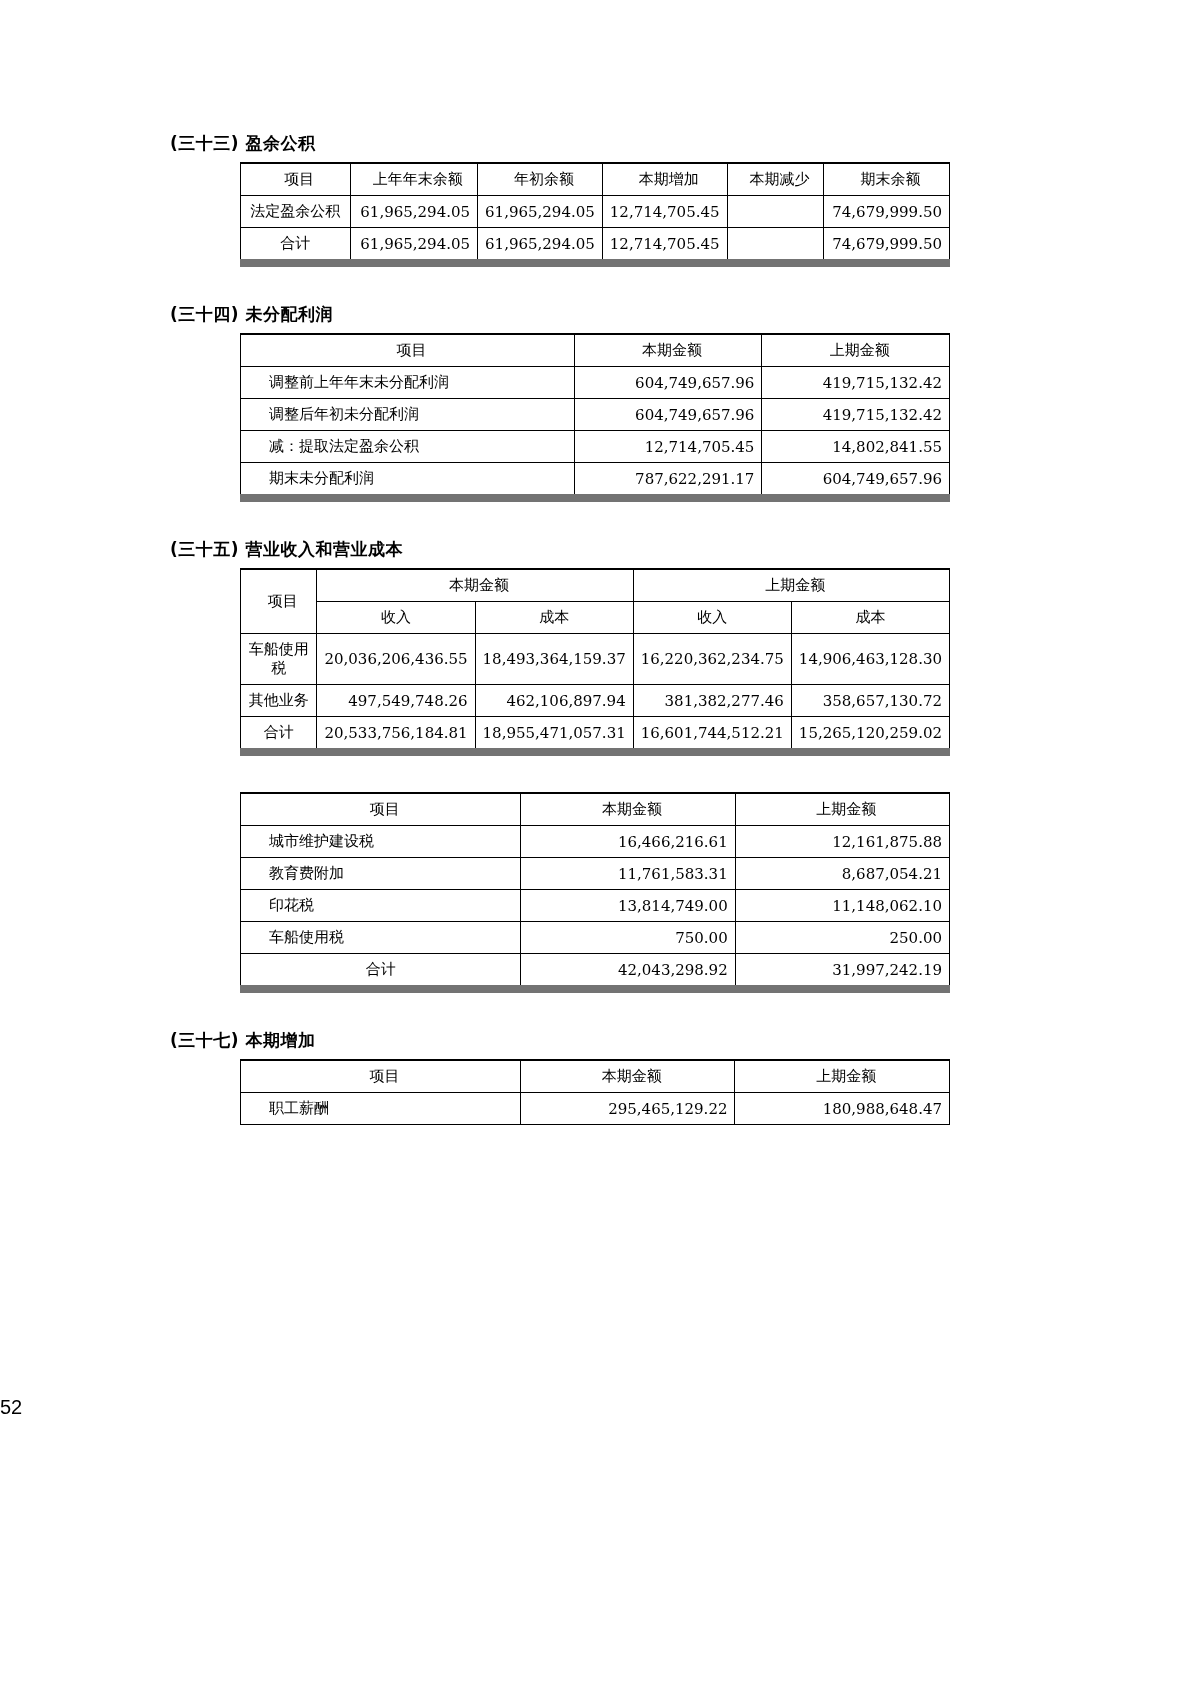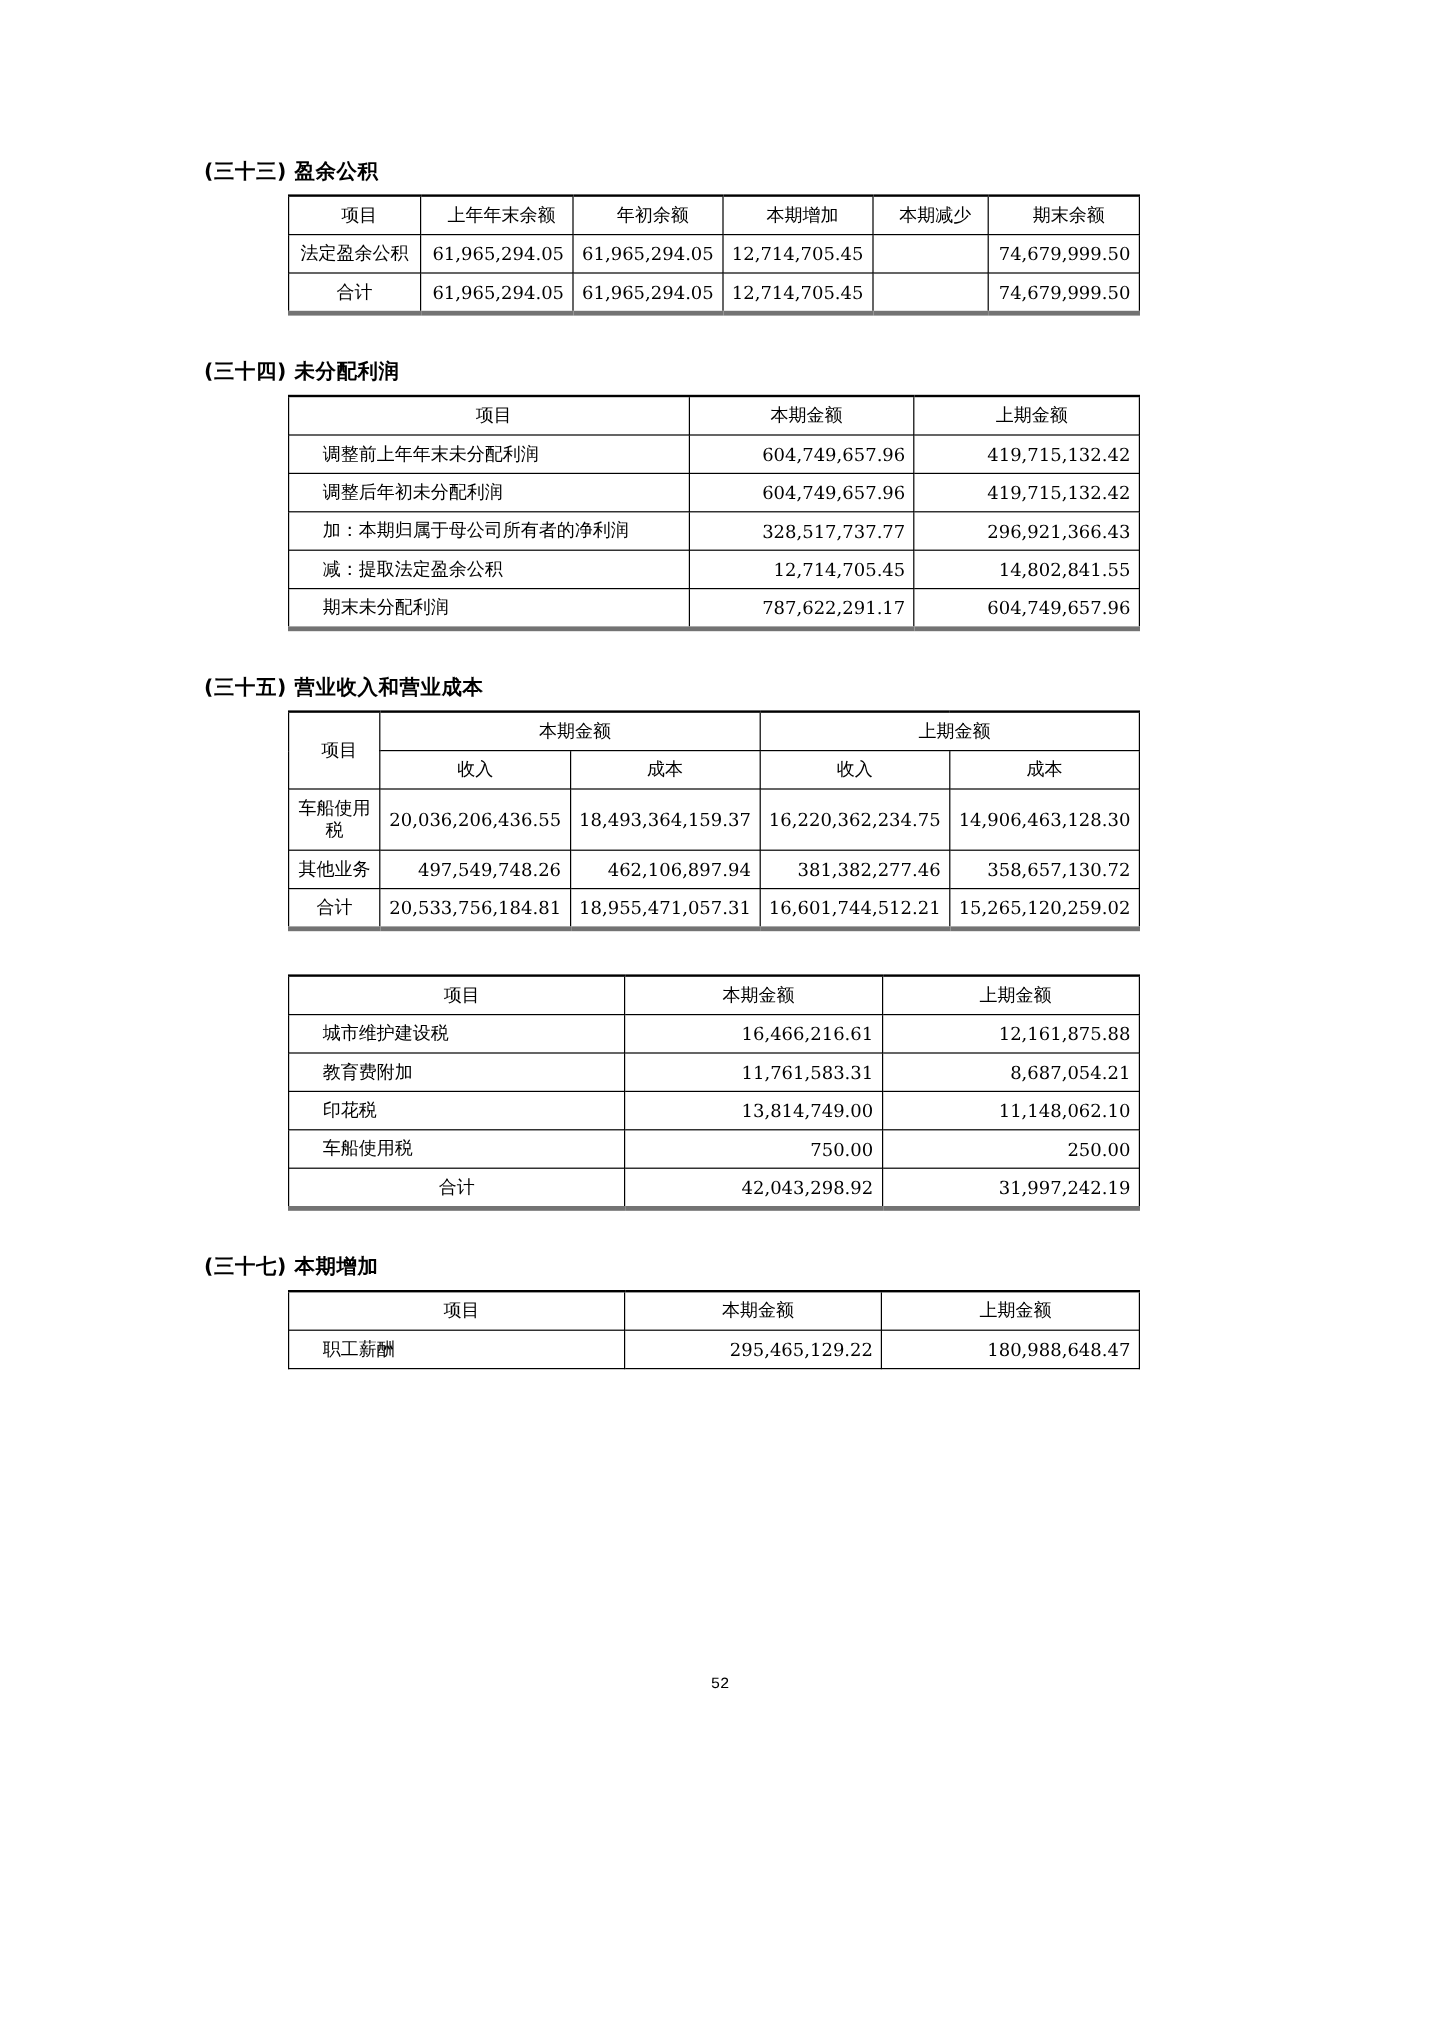--- a/index.html
+++ b/index.html
@@ -47,21 +47,21 @@
     border: 1px solid #000000;
     padding: 6px 7px;
     vertical-align: middle;
     font-weight: normal;
   }
   table.fin .thick-top td, table.fin .thick-top th {
     border-top: 2px solid #000000;
     padding-left: 15px;
   }
   table.fin .thick-bottom td, table.fin .thick-bottom th {
-    border-bottom: 4px solid #737373;
+    border-bottom: 8px solid #737373;
   }
   .c { text-align: center; }
   .r { text-align: right; }
   .l { text-align: left; }
   .num { font-family: "DejaVu Serif", "Liberation Serif", serif; }
   .indent { padding-left: 28px !important; }
 
   
   #sec33-wrap { margin-left: 70px; }
   #sec33 { width: 710px; }
@@ -77,23 +77,23 @@
   .gap-33 { height: 36px; }
   .gap-34 { height: 36px; }
   .gap-35 { height: 36px; }
   .gap-36 { height: 36px; }
 
   .page-number {
     position: absolute;
     left: 0;
     right: 0;
     top: 1396px;
-    text-align: center;
-    font-size: 13px;
-    font-family: Liberation Mono, monospace;
+    text-align: left;
+    font-size: 20px;
+    font-family: Liberation Sans, sans-serif;
   }
 </style>
 </head>
 <body>
 
 <div class="page">
   <div class="content">
 
     <div class="section">
       <div class="sec-title">(三十三) 盈余公积</div>
@@ -158,25 +158,20 @@
             <td class="l indent">调整前上年年末未分配利润</td>
             <td class="r num">604,749,657.96</td>
             <td class="r num">419,715,132.42</td>
           </tr>
           <tr>
             <td class="l indent">调整后年初未分配利润</td>
             <td class="r num">604,749,657.96</td>
             <td class="r num">419,715,132.42</td>
           </tr>
           <tr>
-            <td class="l indent">加：本期归属于母公司所有者的净利润</td>
-            <td class="r num">328,517,737.77</td>
-            <td class="r num">296,921,366.43</td>
-          </tr>
-          <tr>
             <td class="l indent">减：提取法定盈余公积</td>
             <td class="r num">12,714,705.45</td>
             <td class="r num">14,802,841.55</td>
           </tr>
           <tr class="thick-bottom">
             <td class="l indent">期末未分配利润</td>
             <td class="r num">787,622,291.17</td>
             <td class="r num">604,749,657.96</td>
           </tr>
         </tbody>

